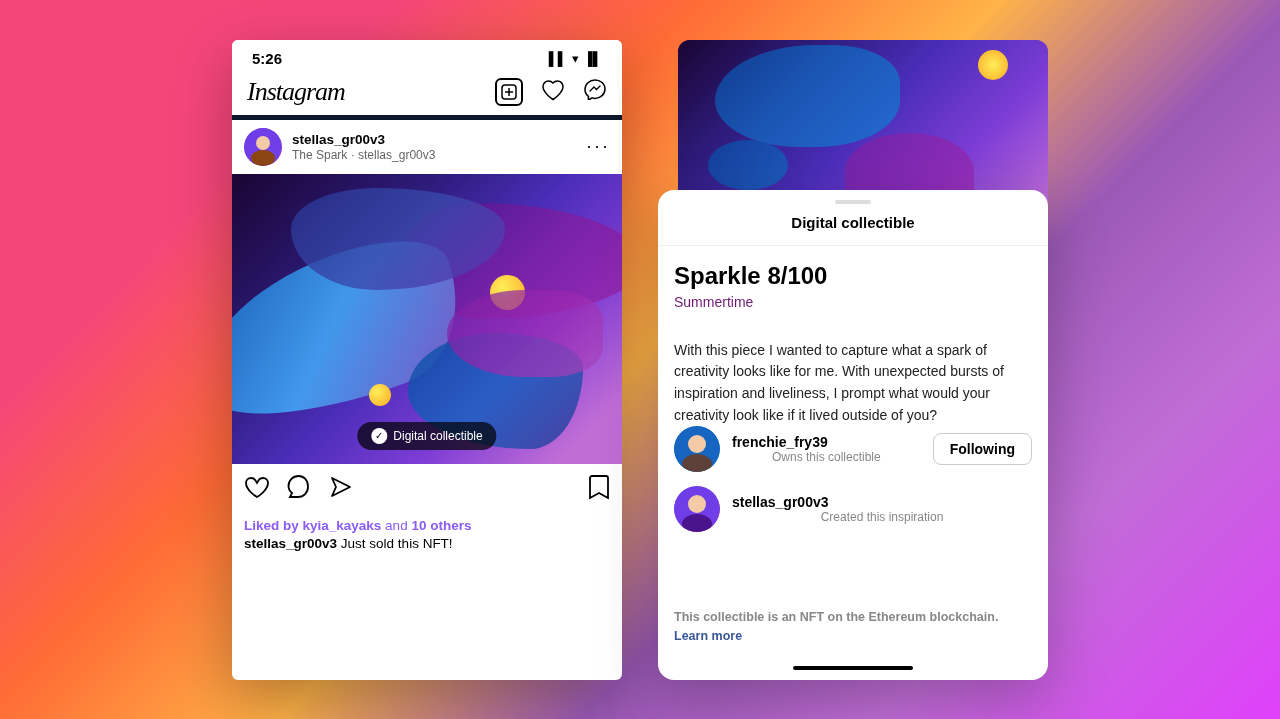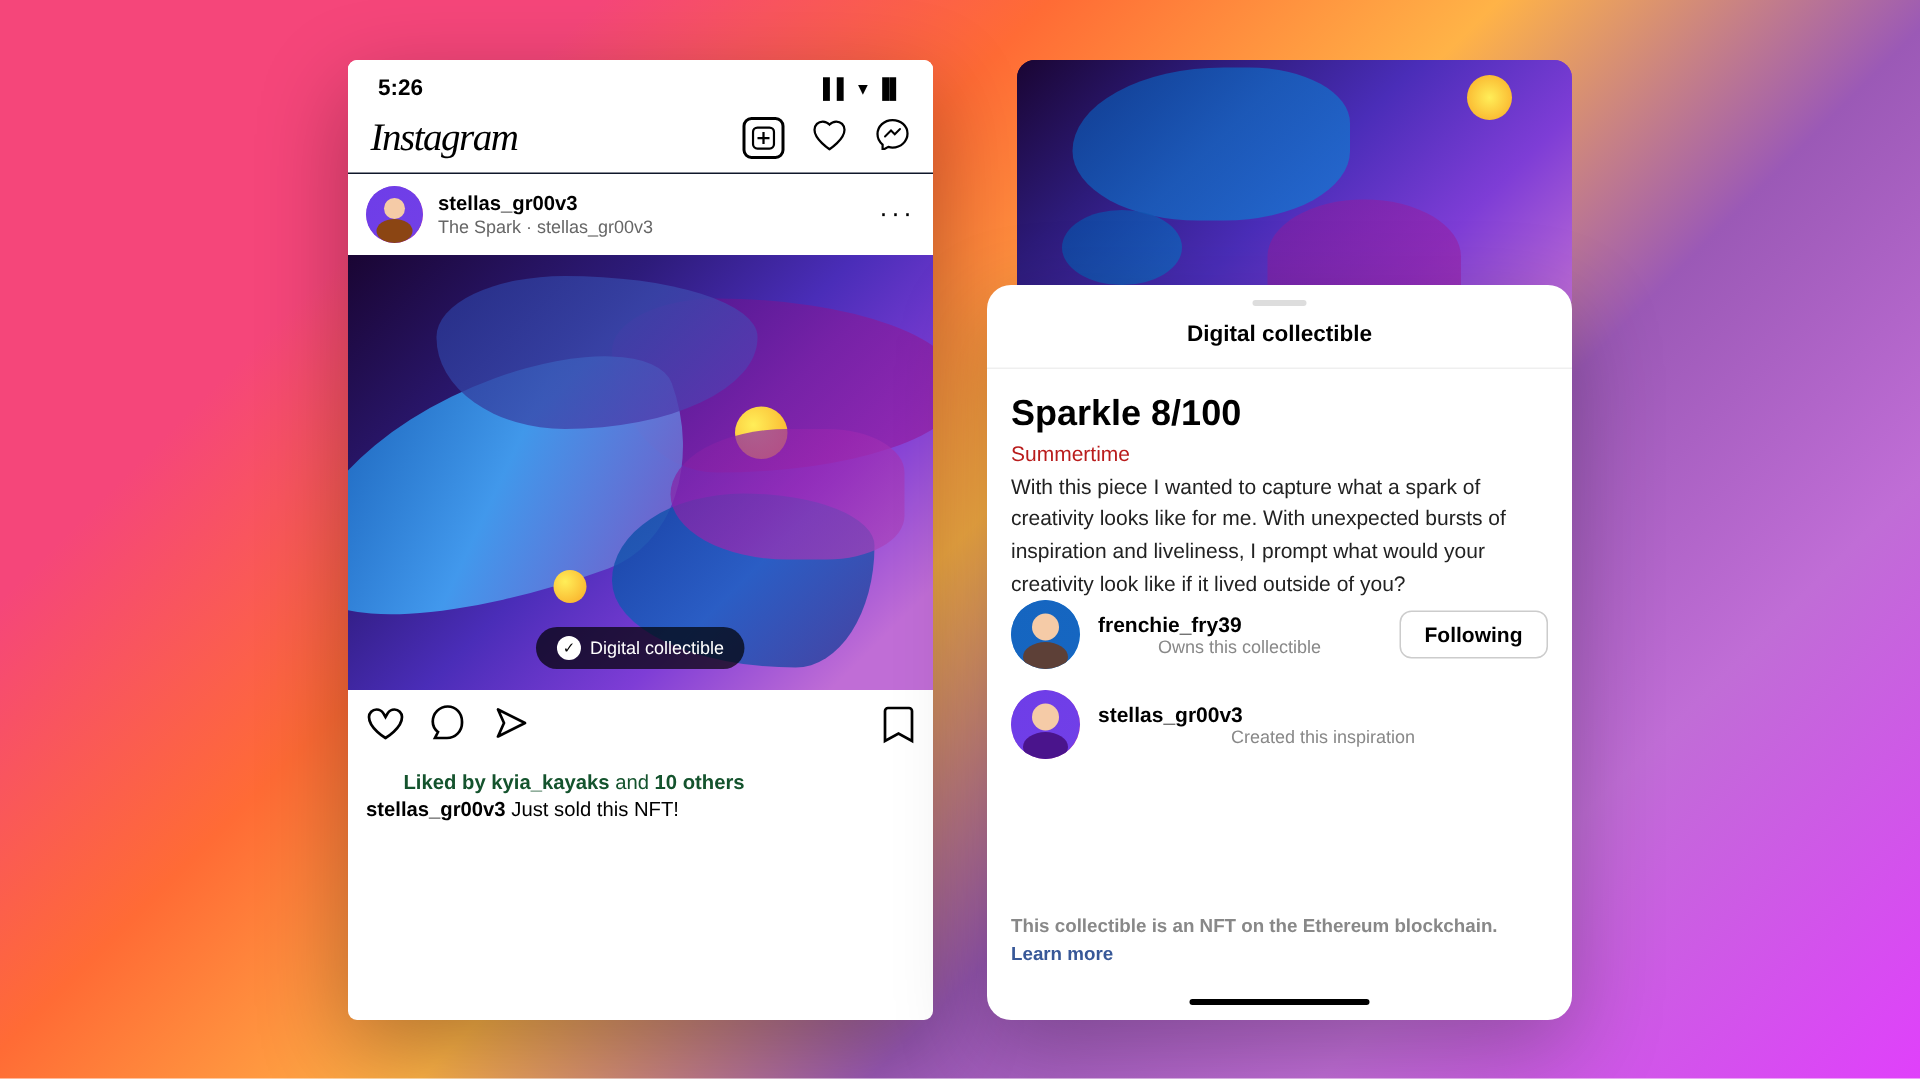--- a/index.html
+++ b/index.html
@@ -50,21 +50,21 @@
       color: #000;
     }
 
     
     .ig-header {
       display: flex;
       align-items: center;
       justify-content: space-between;
       padding: 5px 15px 8px;
       background: #fff;
-      border-bottom: 1px solid #0f172a;
+      border-bottom: 5px solid #0f172a;
       gap: 35px;
     }
 
     .ig-logo {
       font-size: 26px;
       font-family: 'Billabong', cursive;
       font-style: italic;
       font-weight: 300;
       color: #000;
       letter-spacing: -1px;
@@ -255,23 +255,22 @@
     }
 
     
     .post-captions {
       padding: 2px 12px 10px;
       background: #fff;
       font-size: 13.5px;
     }
 
     .liked-by {
-      color: #14532d;
+      color: #8b5cf6;
       margin-bottom: 3px;
-      margin-left: 25px;
     }
 
     .liked-by strong {
       font-weight: 600;
     }
 
     .caption-text .username {
       font-weight: 600;
     }
 
@@ -314,22 +313,22 @@
 
     .nft-title {
       font-size: 24px;
       font-weight: 700;
       color: #000;
       margin-bottom: 4px;
     }
 
     .nft-subtitle {
       font-size: 14px;
-      color: #b91c1c;
-      margin-bottom: 4px;
+      color: #701a75;
+      margin-bottom: 30px;
     }
 
     .nft-description {
       font-size: 14px;
       color: #222;
       line-height: 1.55;
     }
 
     
     .user-row {

